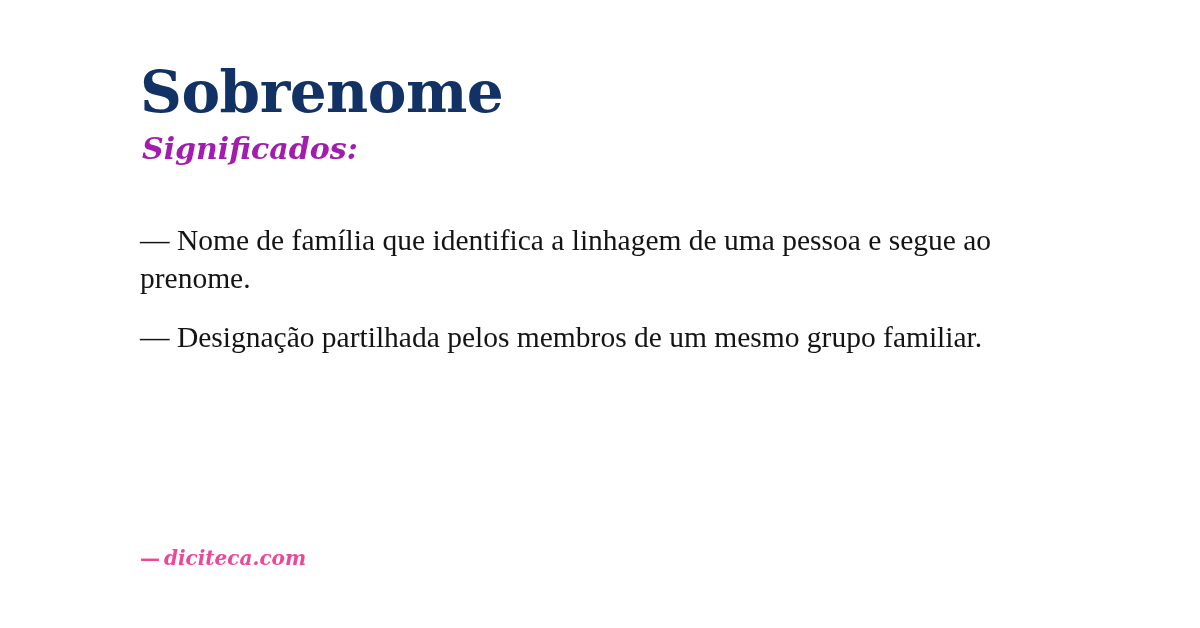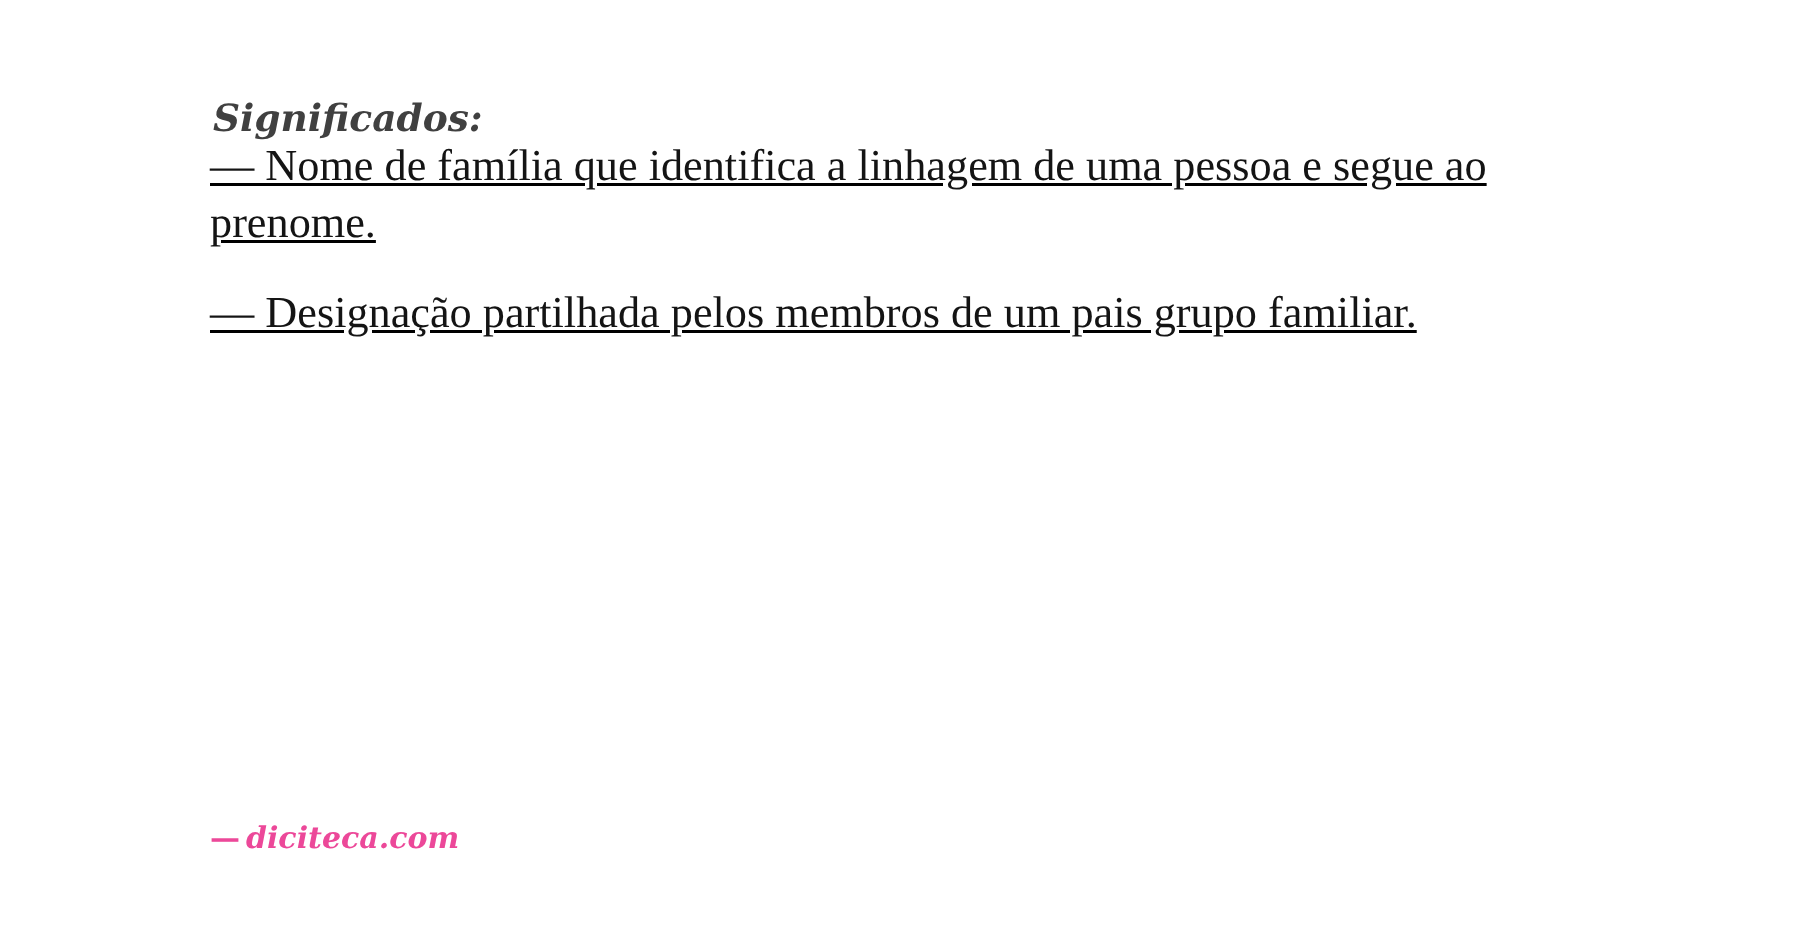--- a/index.html
+++ b/index.html
@@ -27,26 +27,26 @@
     color: #123265;
     letter-spacing: -0.5px;
     line-height: 1.05;
     margin: 0;
     padding-top: 6px;
   }
   .subtitle {
     font-family: "DejaVu Serif", serif;
     font-style: italic;
     font-weight: bold;
-    font-size: 25px;
-    color: #404040;
+    font-size: 30px;
+    color: #a21caf;
     margin: 8px 0 0 2px;
   }
   .senses {
-    text-decoration: underline;
+    margin-top: 56px;
   }
   .sense {
     font-family: "Liberation Serif", serif;
     font-size: 29.5px;
     line-height: 1.28;
     color: #141414;
     margin: 0 0 22px 0;
     max-width: 930px;
   }
   .footer {
@@ -64,25 +64,26 @@
     font-style: normal;
     font-weight: bold;
     margin-right: 4px;
   }
 </style>
 </head>
 <body>
 
 <div class="card">
 
+  <h1 class="title">Sobrenome</h1>
 
   <div class="subtitle">Significados:</div>
 
   <div class="senses">
     <p class="sense">— Nome de família que identifica a linhagem de uma pessoa e segue ao prenome.</p>
-    <p class="sense">— Designação partilhada pelos membros de um pais grupo familiar.</p>
+    <p class="sense">— Designação partilhada pelos membros de um mesmo grupo familiar.</p>
   </div>
 
   <div class="footer">
     <span class="fdash">—</span><span>diciteca.com</span>
   </div>
 
 </div>
 
 </body></html>

